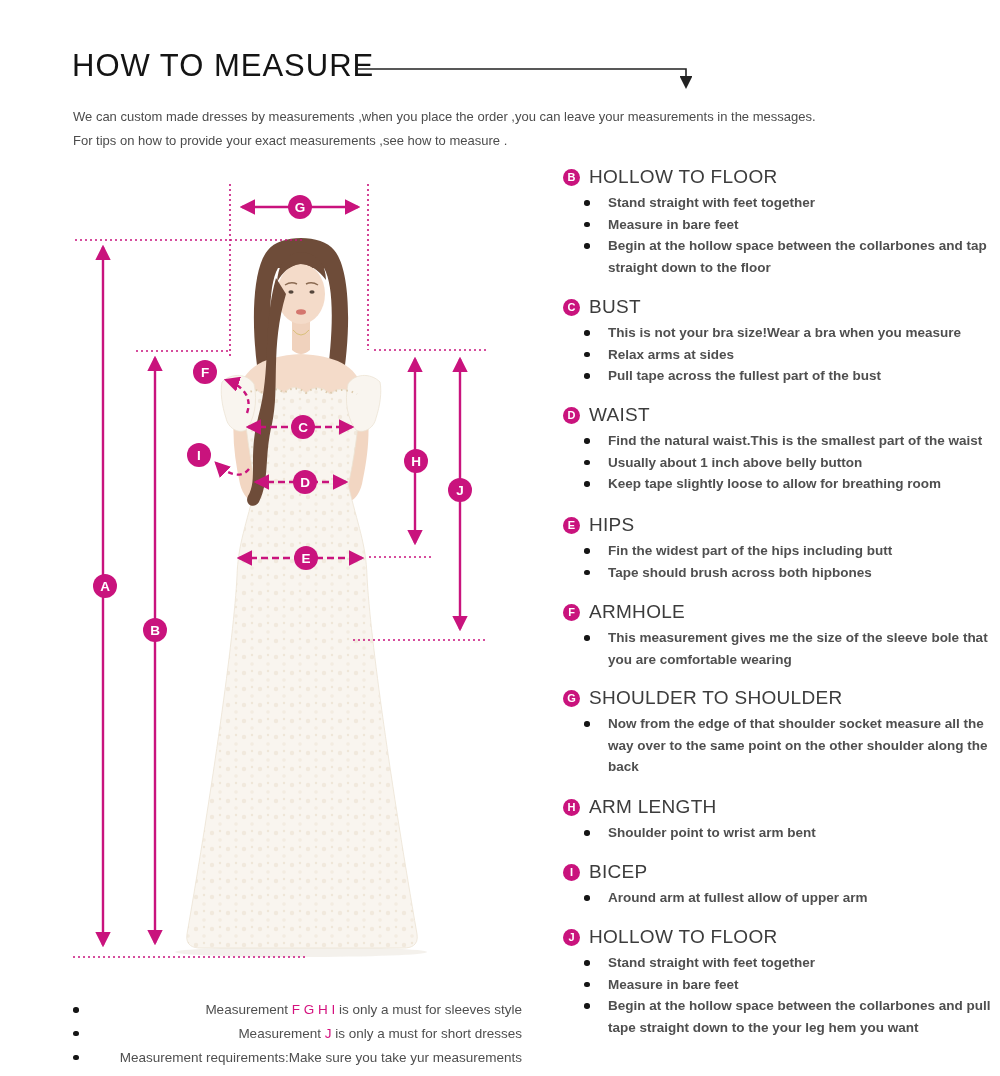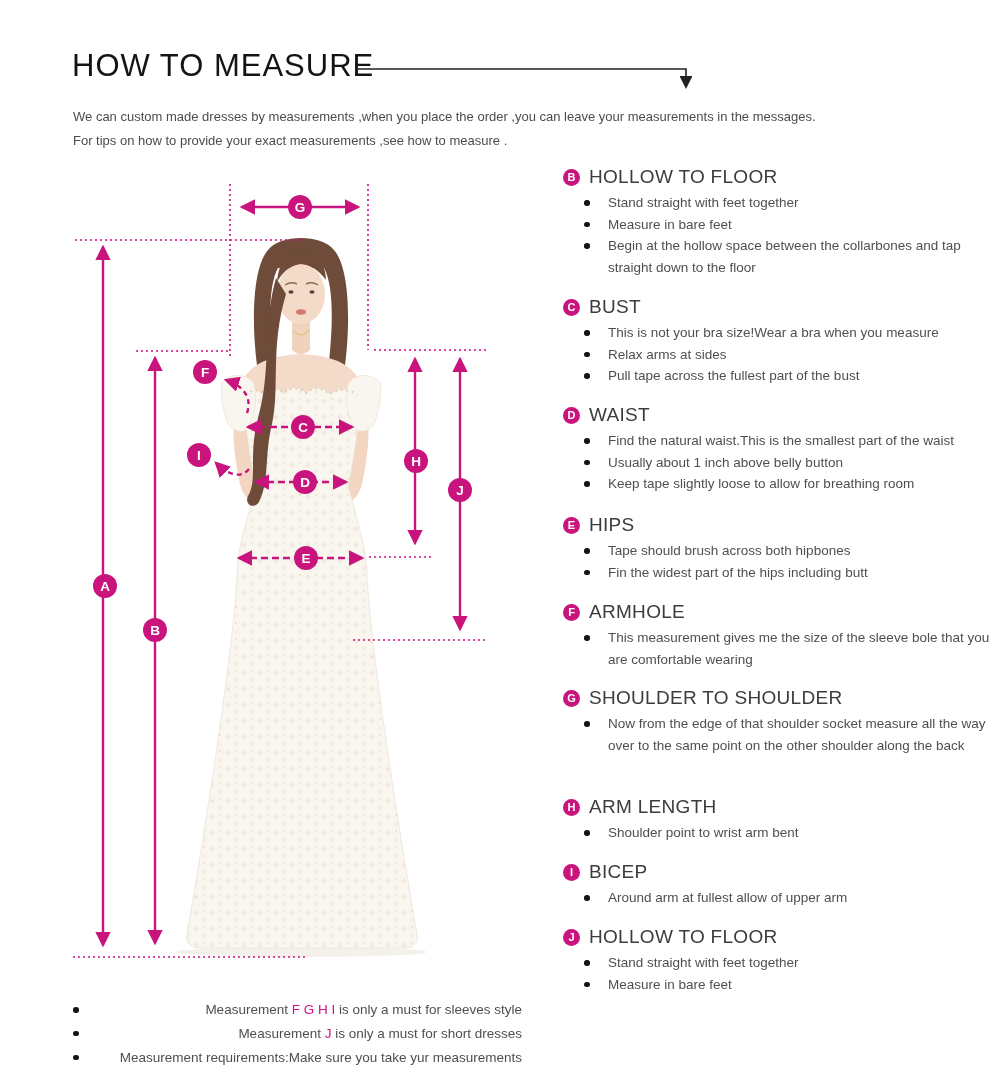--- a/index.html
+++ b/index.html
@@ -16,21 +16,21 @@
   svg.overlay{position:absolute;left:0;top:0;pointer-events:none;}
   
   .ms{position:absolute;left:563px;width:432px;}
   .ms-head{display:flex;align-items:center;gap:9px;}
   .badge{
     width:17px;height:17px;border-radius:50%;background:#c9137d;color:#fff;
     font-size:11px;font-weight:bold;display:flex;align-items:center;justify-content:center;
     flex:0 0 17px;
   }
   .ms-title{font-size:19px;color:#3c3c3c;letter-spacing:.3px;}
-  .ms-list{list-style:none;margin:4px 0 0 0;padding:0;}
+  .ms-list{list-style:none;margin:4px 0 0 0;padding:0;font-weight:bold;}
   .ms-list li{position:relative;padding-left:45px;font-size:13.5px;line-height:21.5px;color:#4f4f4f;max-width:430px;}
   .dot{position:absolute;left:21px;top:8px;width:5.5px;height:5.5px;border-radius:50%;background:#151515;}
   
   .notes{position:absolute;left:70px;top:970px;width:452px;}
   .notes ul{list-style:none;margin:0;padding:0;}
   .notes li{position:relative;padding-left:25px;font-size:13.5px;line-height:23.8px;color:#4f4f4f;text-align:right;}
   .notes .dot{left:3px;top:9px;}
   .hl{color:#d4117e;}
 </style>
 </head>
@@ -197,22 +197,22 @@
       <li><span class="dot"></span><span>Keep tape slightly loose to allow for breathing room</span></li>
     </ul>
   </section>
 
   <section class="ms" style="top:486px">
     <div class="ms-head">
         <span class="badge">E</span>
         <span class="ms-title">HIPS</span>
       </div>
     <ul class="ms-list">
+      <li><span class="dot"></span><span>Fin the widest part of the hips including butt</span></li>
       <li><span class="dot"></span><span>Tape should brush across both hipbones</span></li>
-      <li><span class="dot"></span><span>Fin the widest part of the hips including butt</span></li>
     </ul>
   </section>
 
   <section class="ms" style="top:573px">
     <div class="ms-head">
         <span class="badge">F</span>
         <span class="ms-title">ARMHOLE</span>
       </div>
     <ul class="ms-list">
       <li><span class="dot"></span><span>This measurement gives me the size of the sleeve bole that you are comfortable wearing</span></li>
@@ -250,20 +250,21 @@
   </section>
 
   <section class="ms" style="top:898px">
     <div class="ms-head">
         <span class="badge">J</span>
         <span class="ms-title">HOLLOW TO FLOOR</span>
       </div>
     <ul class="ms-list">
       <li><span class="dot"></span><span>Stand straight with feet together</span></li>
       <li><span class="dot"></span><span>Measure in bare feet</span></li>
+      <li><span class="dot"></span><span>Begin at the hollow space between the collarbones and pull tape straight down to the your leg hem you want</span></li>
     </ul>
   </section>
 
   <div class="notes">
     <ul>
       <li><span class="dot"></span><span>Measurement </span><span class="hl">F G H I</span><span> is only a must for sleeves style</span></li>
       <li><span class="dot"></span><span>Measurement </span><span class="hl">J</span><span> is only a must for short dresses</span></li>
       <li><span class="dot"></span><span>Measurement requirements:Make sure you take yur measurements barefoot DO not measure over clothing except undergarments</span><span class="hl"></span><span></span></li>
     </ul>
   </div>

